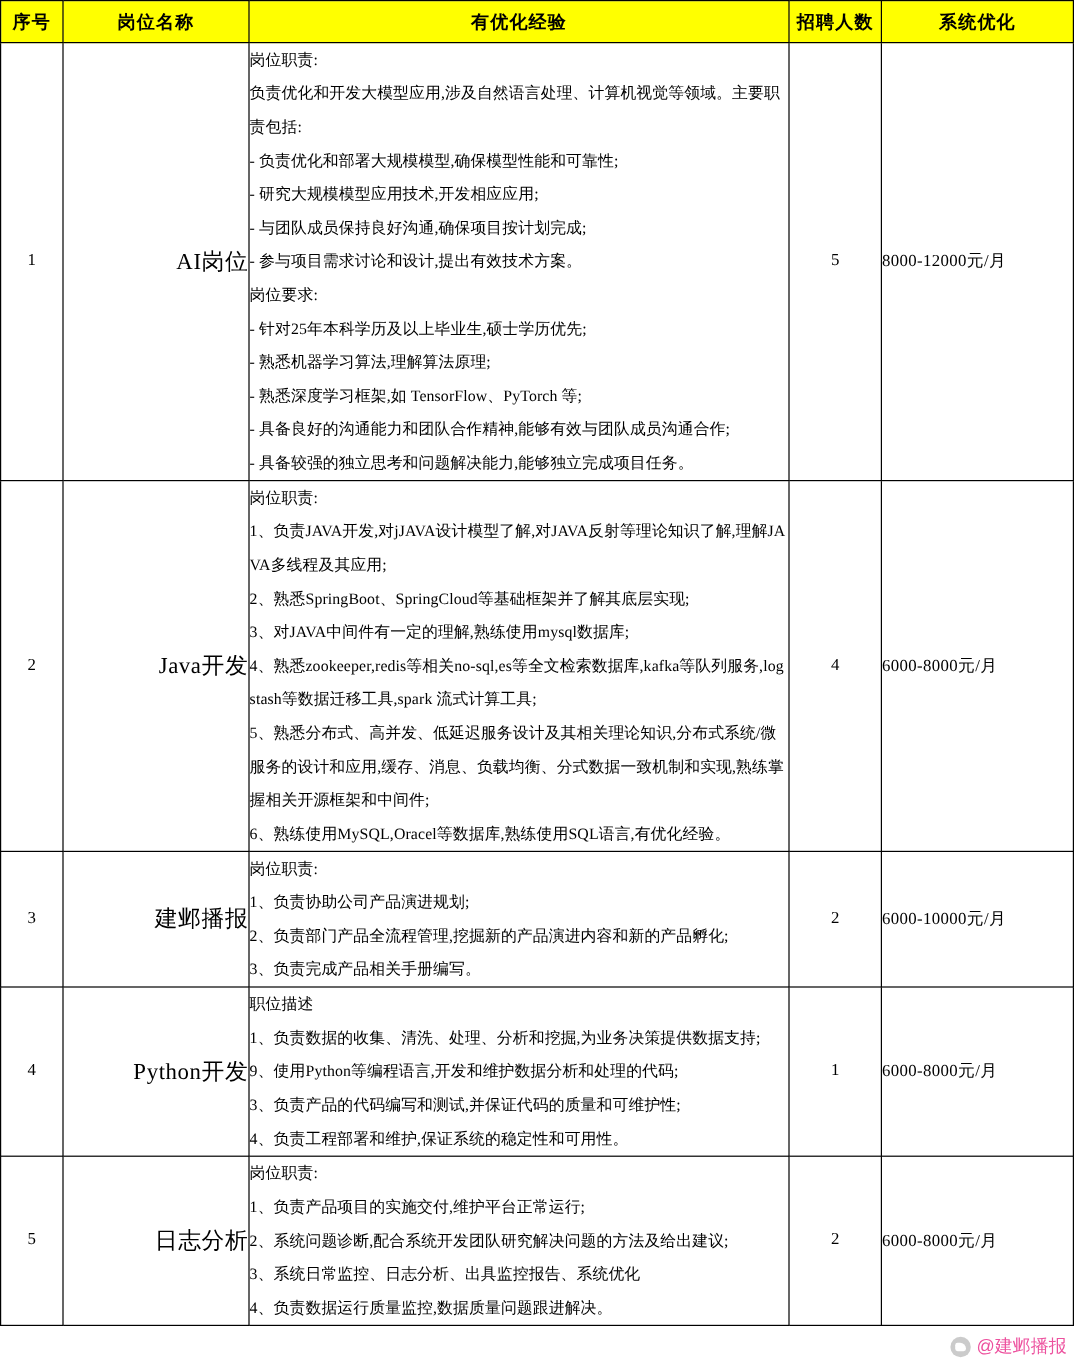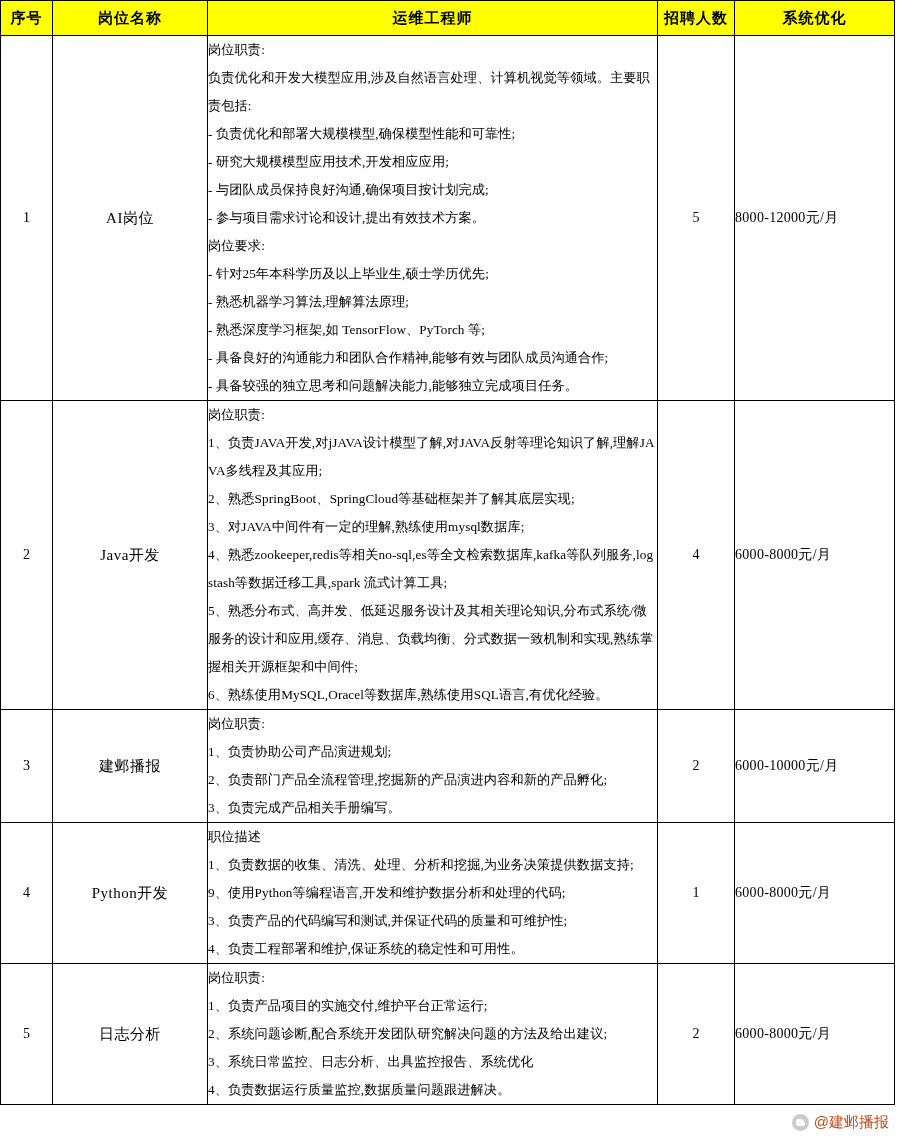--- a/index.html
+++ b/index.html
@@ -39,22 +39,22 @@
   .col-desc { width: 450px; }
   .col-count { width: 77px; }
   .col-salary { width: 160px; }
 
   td.idx {
     text-align: center;
     font-size: 14px;
     font-family: "Liberation Serif", serif;
   }
   td.name {
-    text-align: center;
-    font-size: 15px;
+    text-align: right;
+    font-size: 19px;
     font-family: "Liberation Serif", serif;
     letter-spacing: 0.5px;
   }
   td.count {
     text-align: center;
     font-size: 14px;
   }
   td.salary {
     font-size: 14px;
     letter-spacing: 0.3px;
@@ -70,21 +70,21 @@
     word-break: break-all;
   }
   .watermark {
     position: absolute;
     right: 10px;
     bottom: 7px;
     display: flex;
     align-items: center;
     gap: 5px;
     font-size: 15px;
-    color: #c2410c;
+    color: #ec4899;
     font-family: "Liberation Sans", sans-serif;
     opacity: 0.95;
   }
   .wm-logo {
     width: 17px;
     height: 17px;
     border-radius: 50%;
     background: #c9c9c9;
     display: inline-block;
     position: relative;
@@ -106,21 +106,21 @@
     <col class="col-idx">
     <col class="col-name">
     <col class="col-desc">
     <col class="col-count">
     <col class="col-salary">
   </colgroup>
   <thead>
     <tr>
       <th>序号</th>
       <th>岗位名称</th>
-      <th>运维工程师</th>
+      <th>有优化经验</th>
       <th>招聘人数</th>
       <th>系统优化</th>
     </tr>
   </thead>
   <tbody>
     <tr>
       <td class="idx">1</td>
       <td class="name">AI岗位</td>
       <td class="desc">岗位职责:
 负责优化和开发大模型应用,涉及自然语言处理、计算机视觉等领域。主要职责包括:

